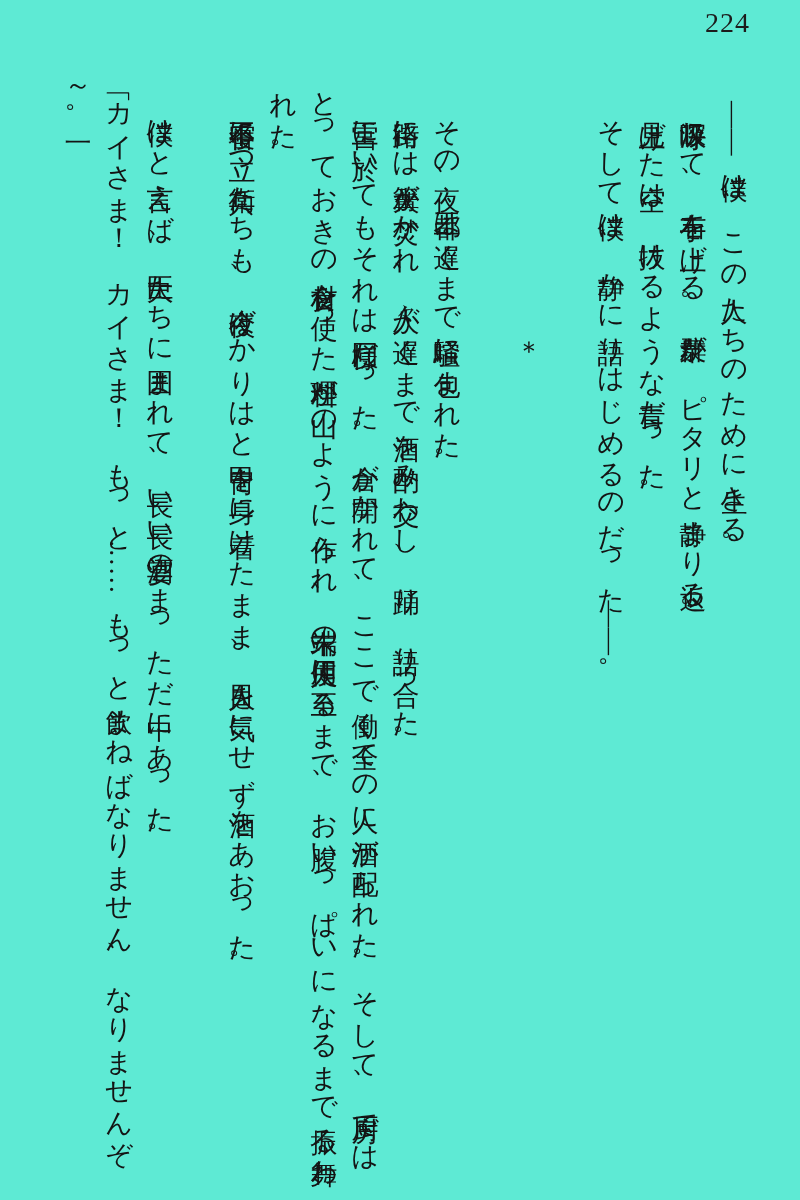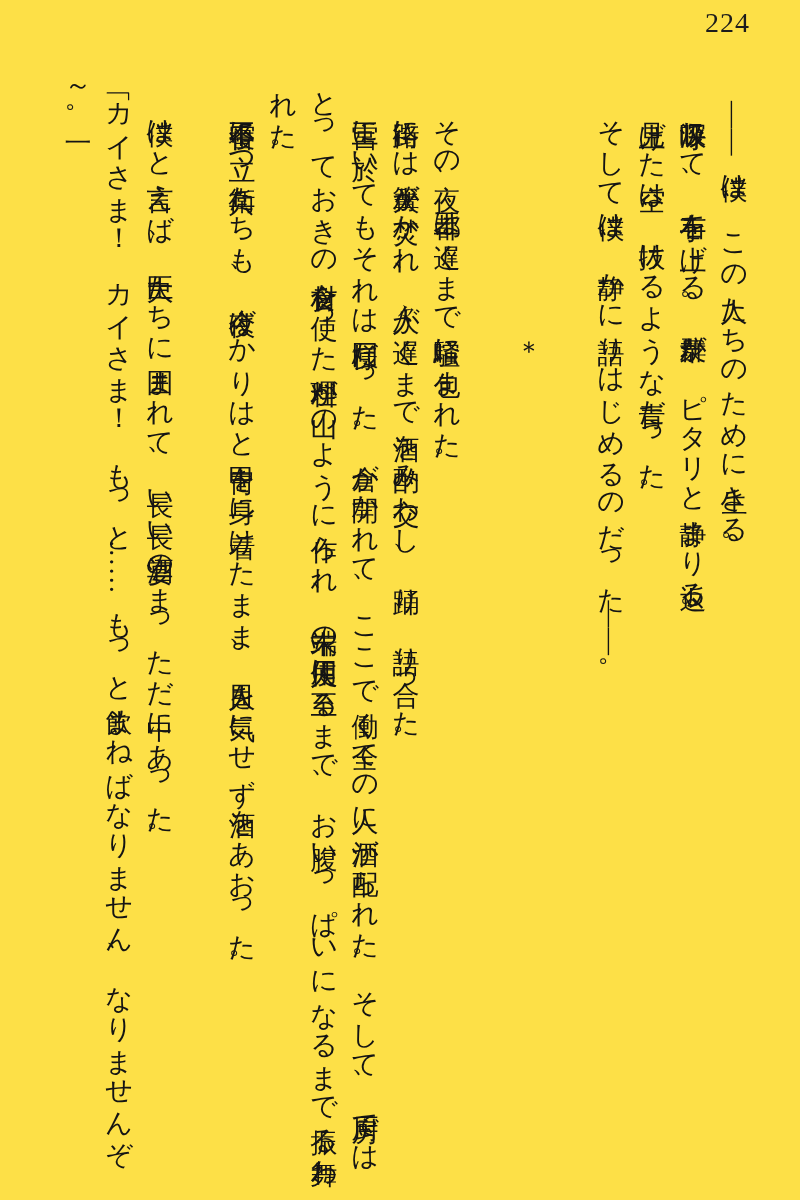--- a/index.html
+++ b/index.html
@@ -8,21 +8,21 @@
   }
   body {
     width: 800px;
     height: 1200px;
     background: #ffffff;
   }
   .page {
     position: relative;
     width: 800px;
     height: 1200px;
-    background: #fde047;
+    background: #5eead4;
     color: #161616;
     font-family: "Liberation Serif", "DejaVu Serif", serif;
     overflow: hidden;
   }
   .page-number {
     position: absolute;
     top: 7px;
     right: 50px;
     font-size: 28px;
     letter-spacing: 1px;

